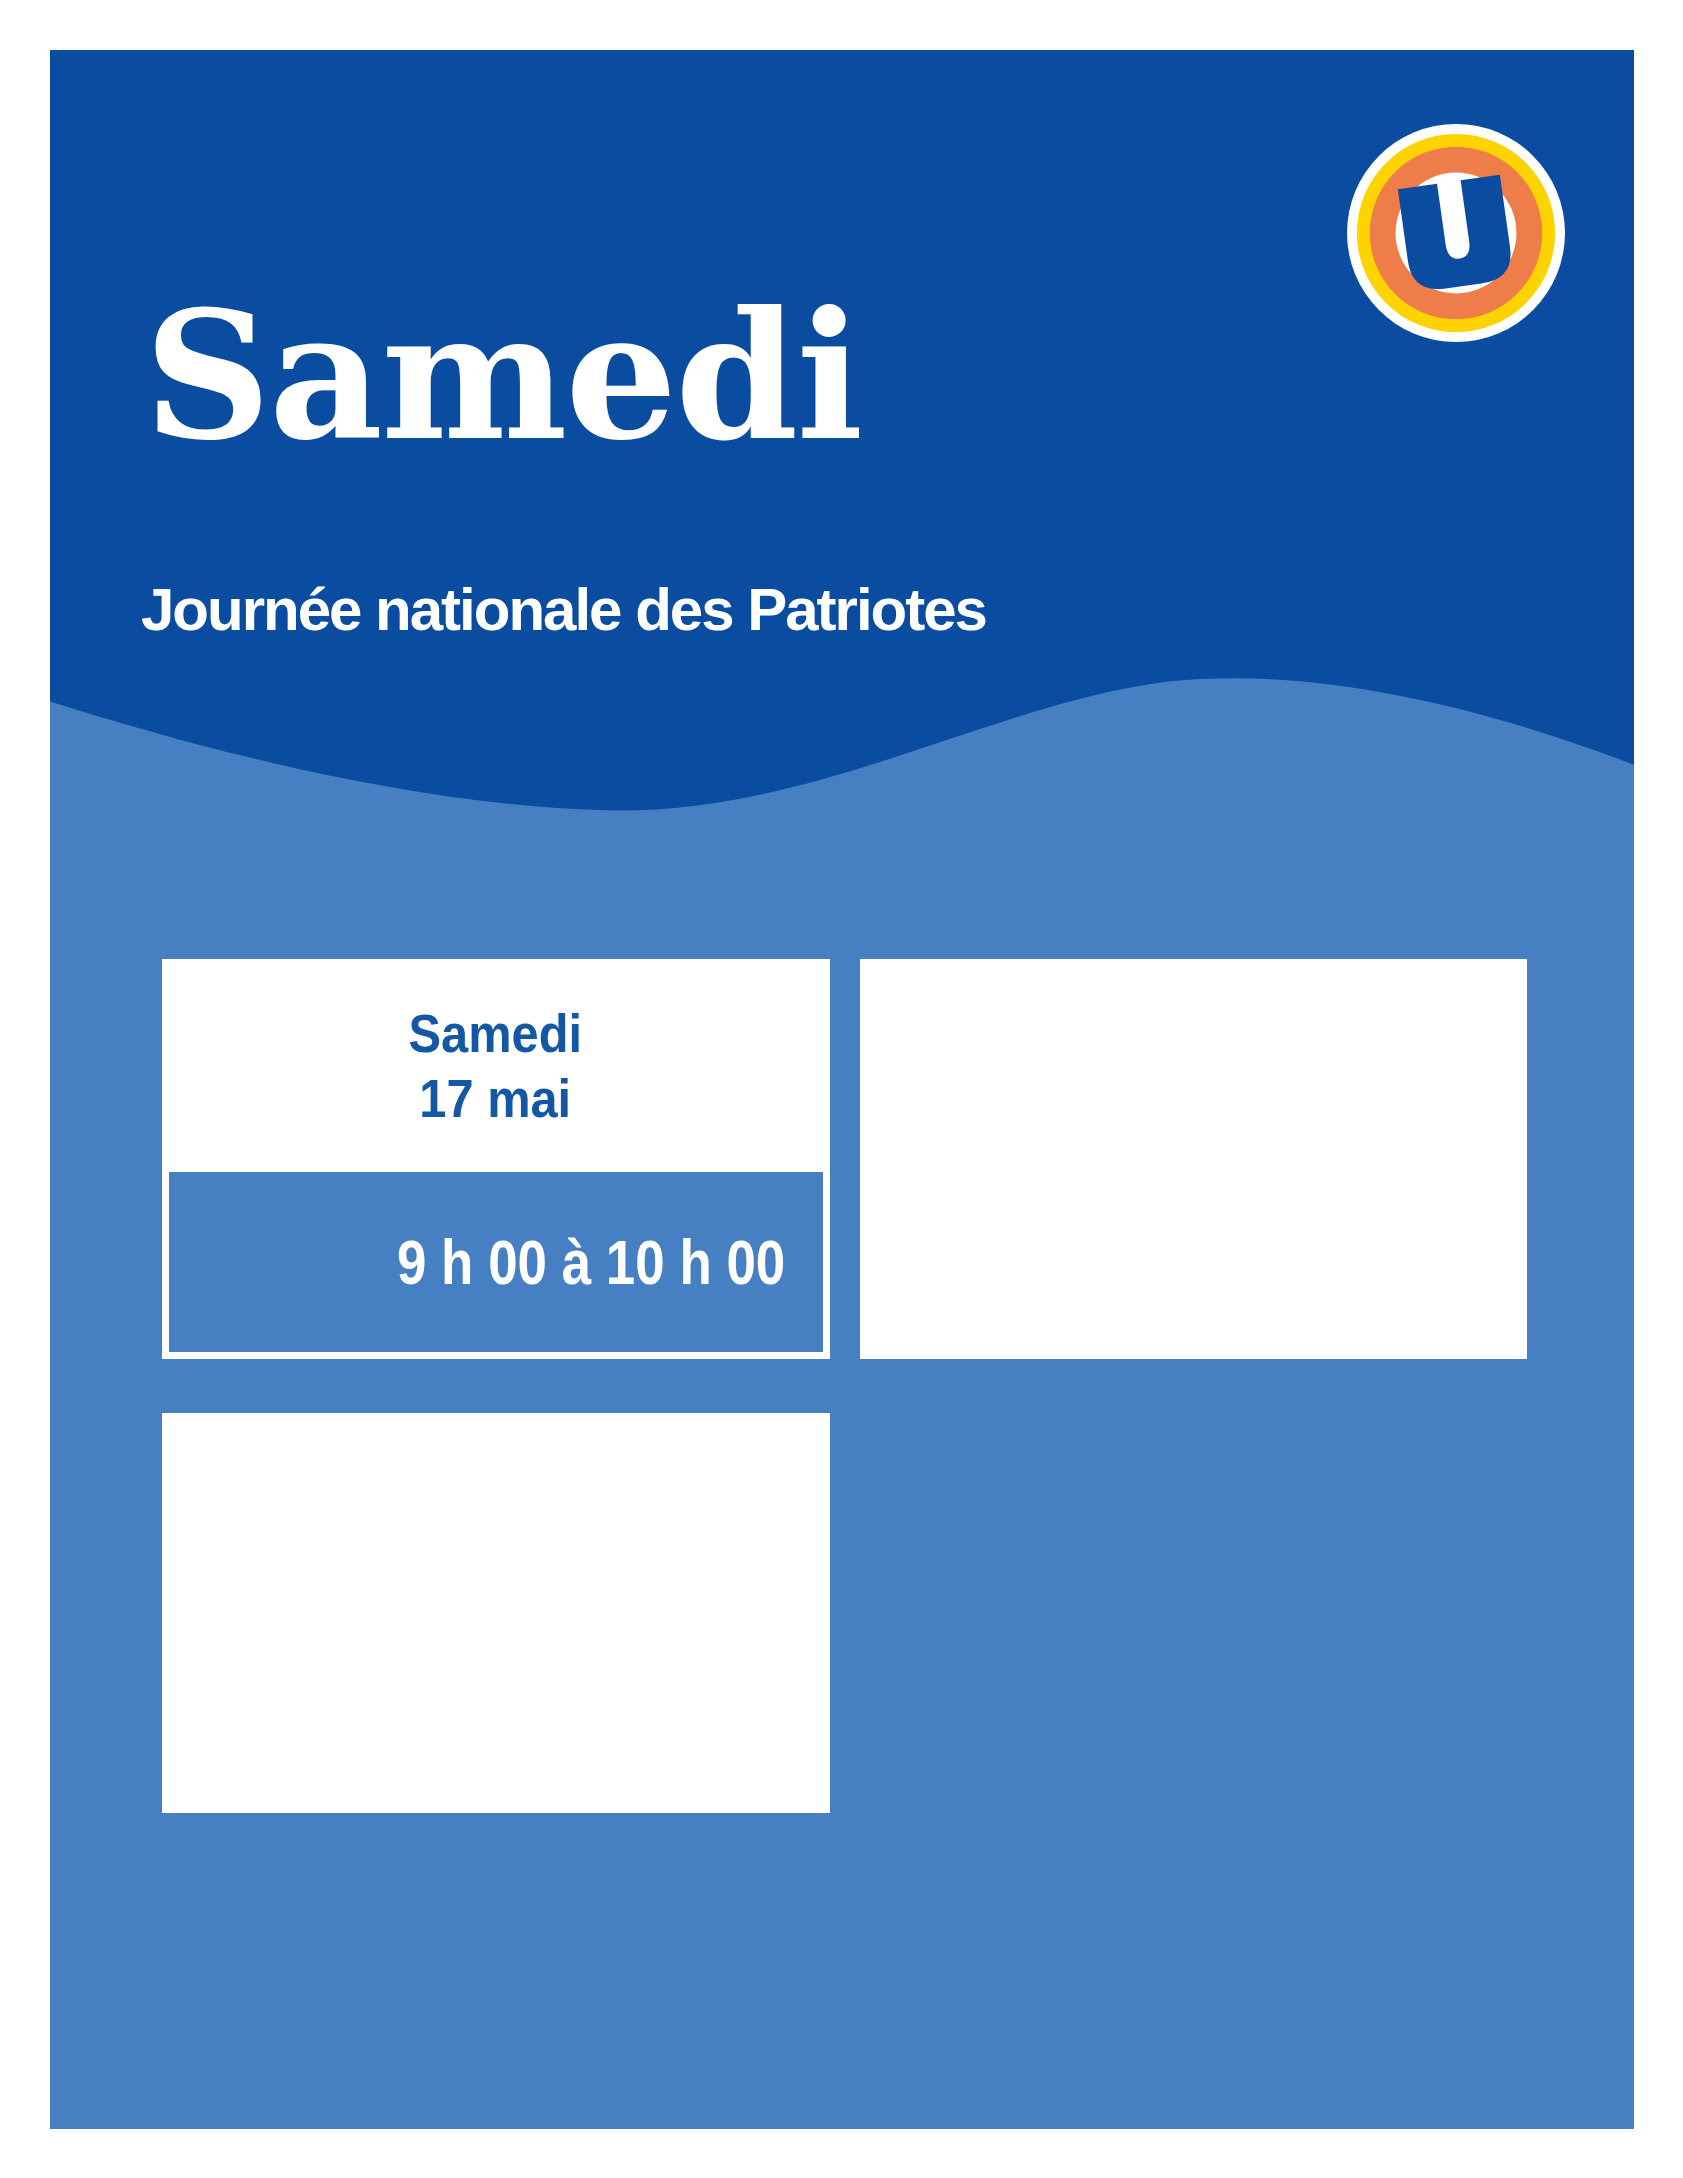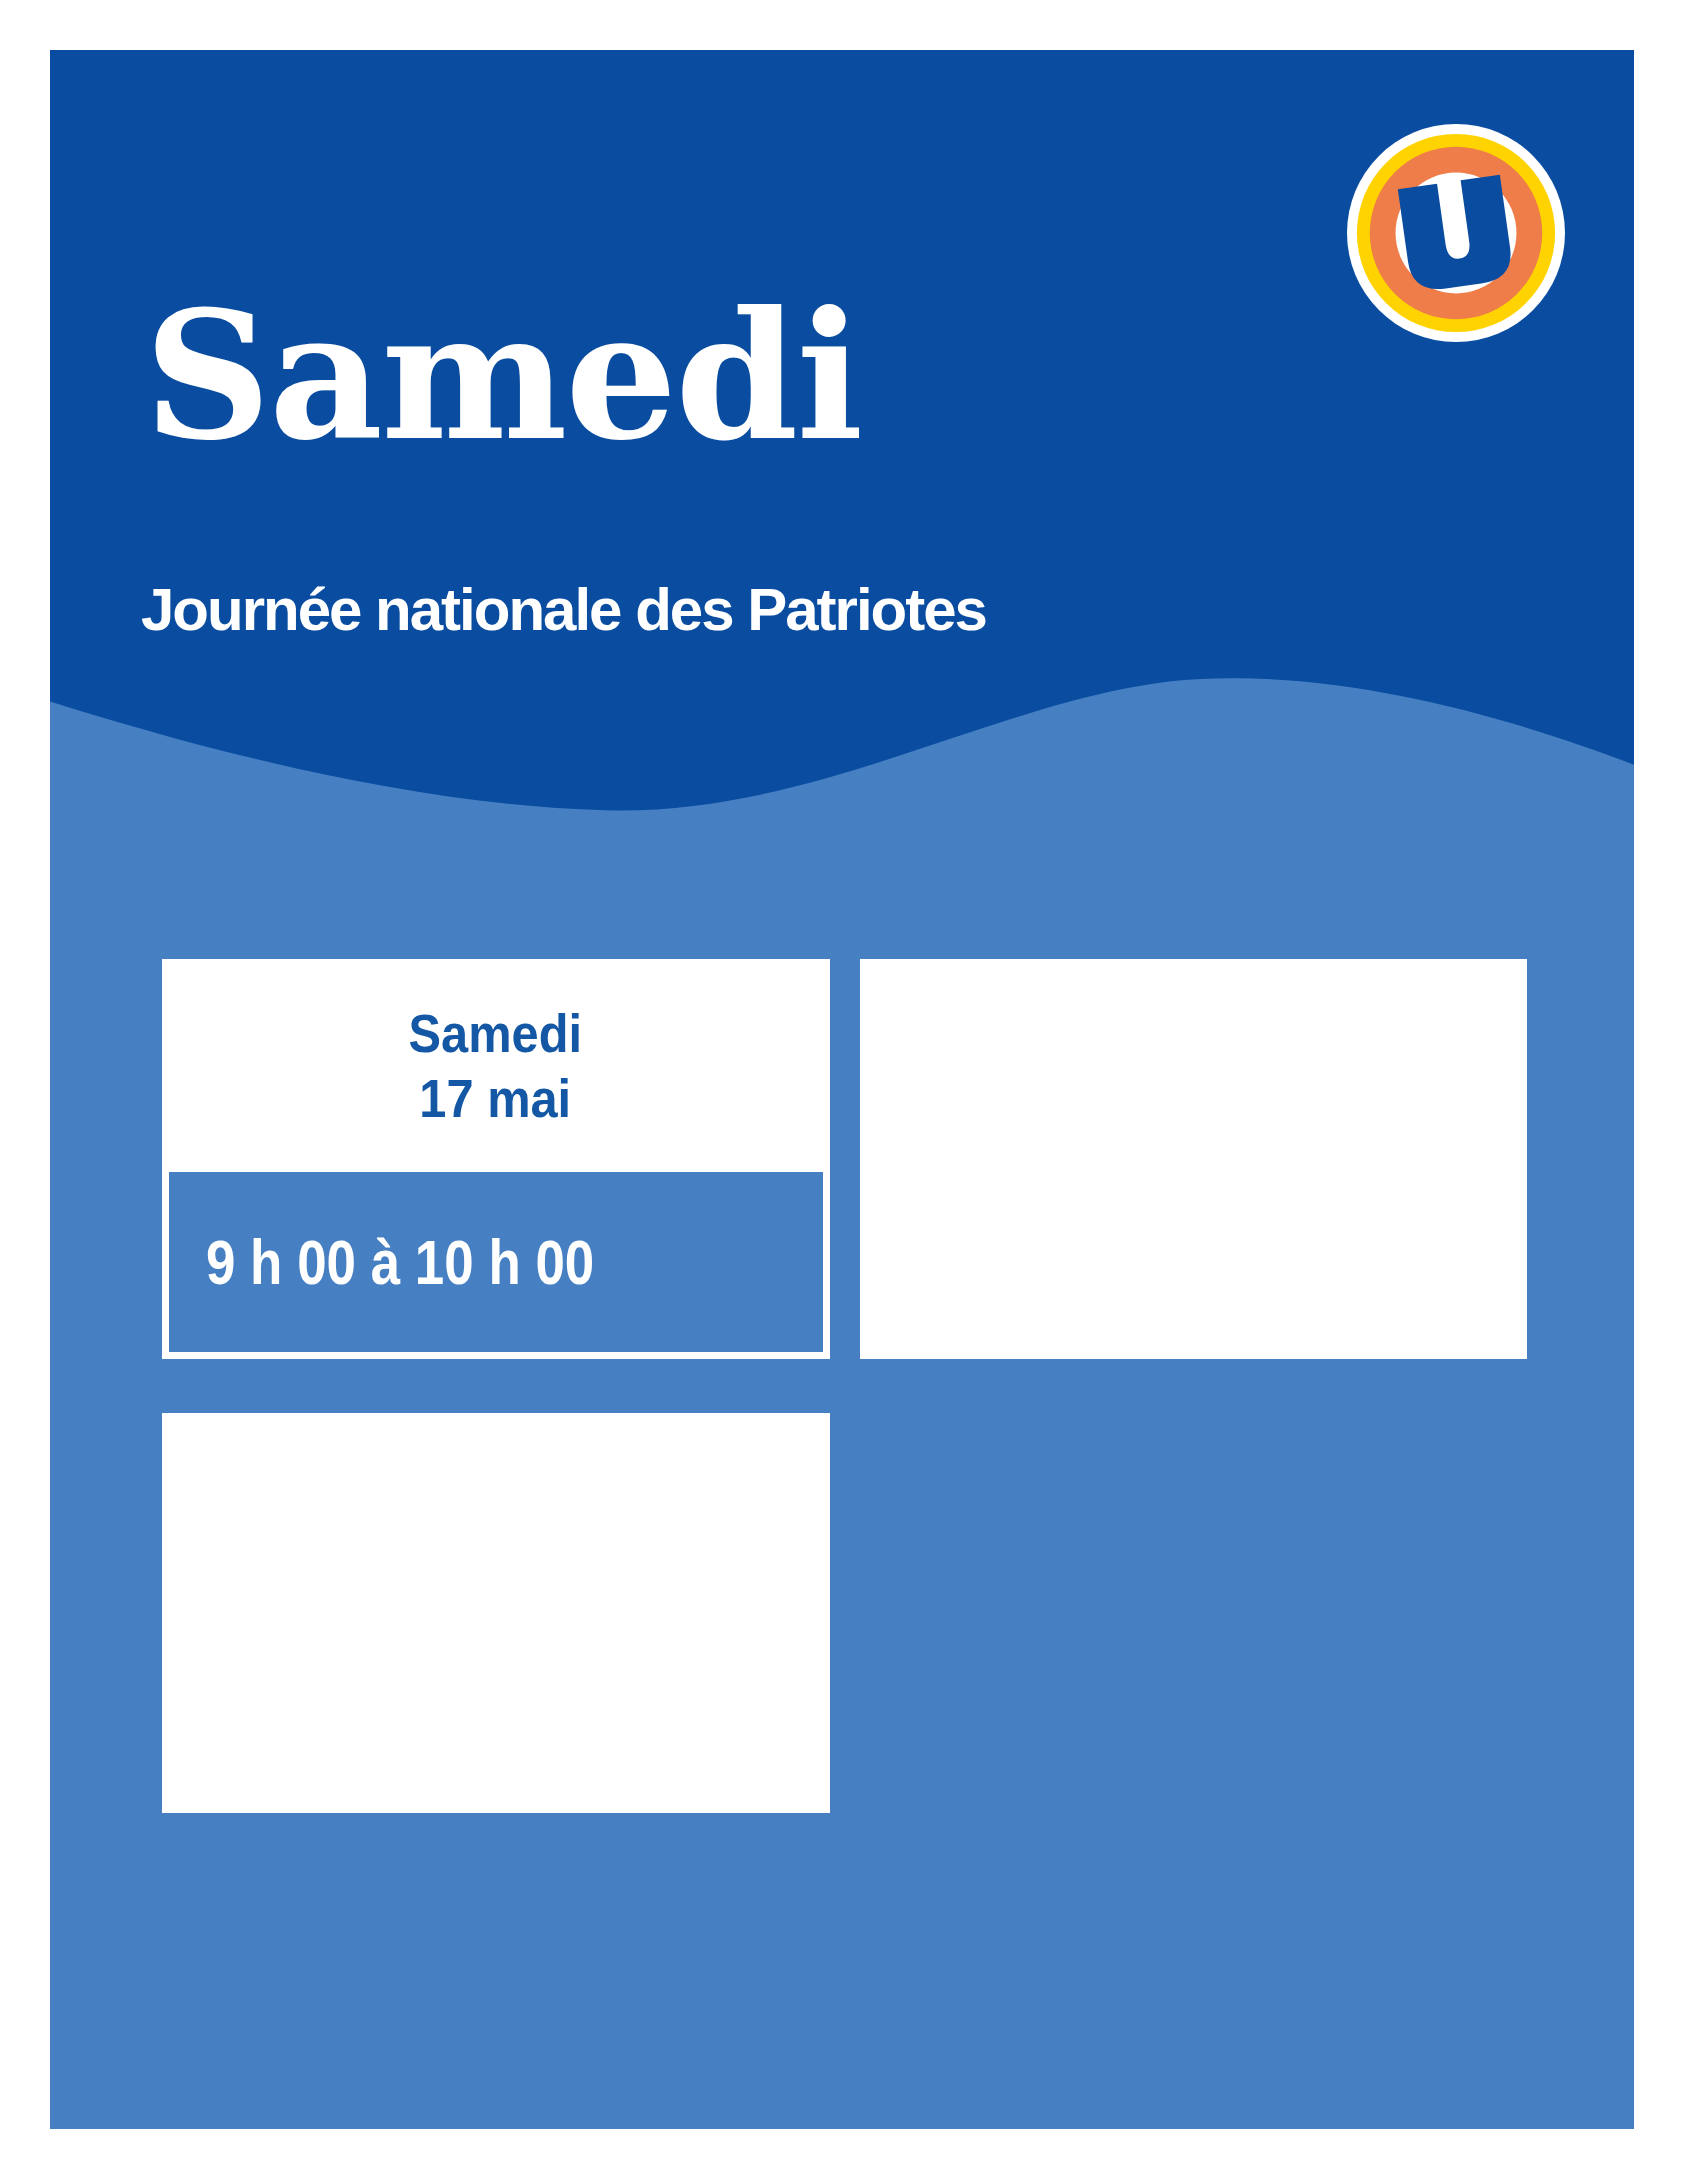--- a/index.html
+++ b/index.html
@@ -81,21 +81,21 @@
     transform: scaleX(0.92);
     transform-origin: center;
     white-space: nowrap;
   }
   .card-band {
     flex: 1;
     margin: 0 7px 7px 7px;
     background: #4680c2;
     display: flex;
     align-items: center;
-    justify-content: flex-start;
+    justify-content: flex-end;
   }
   .band-text {
     color: #ffffff;
     font-weight: bold;
     font-size: 63px;
     transform: scaleX(0.84);
     transform-origin: center;
     white-space: nowrap;
   }
 </style>

